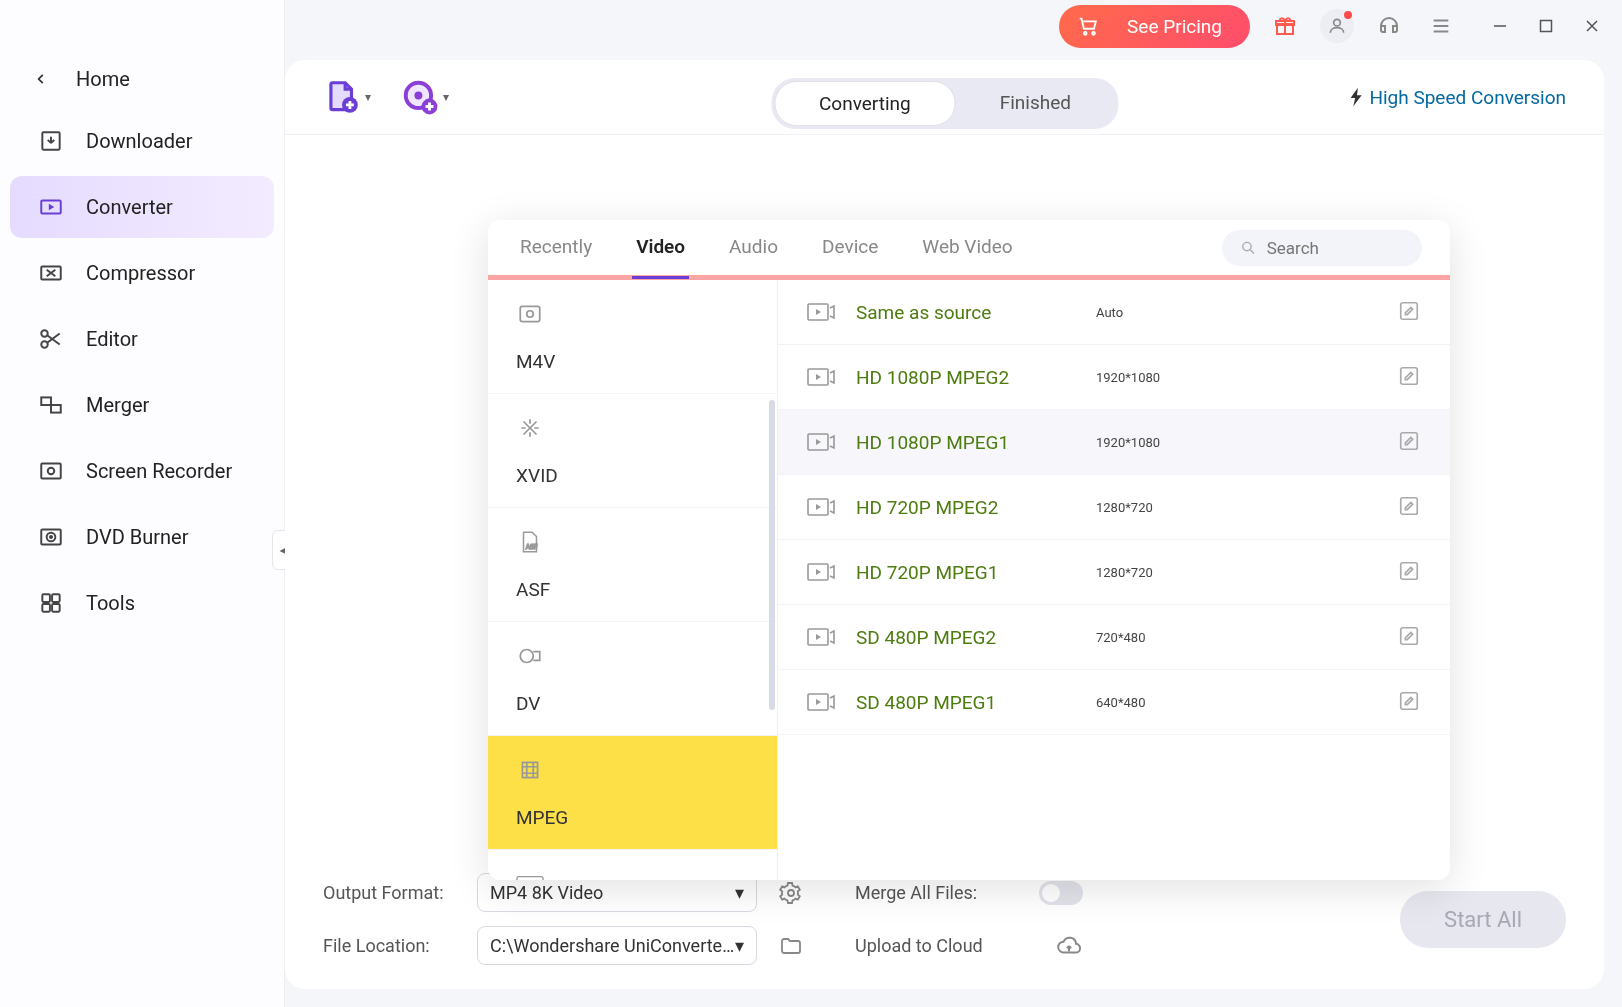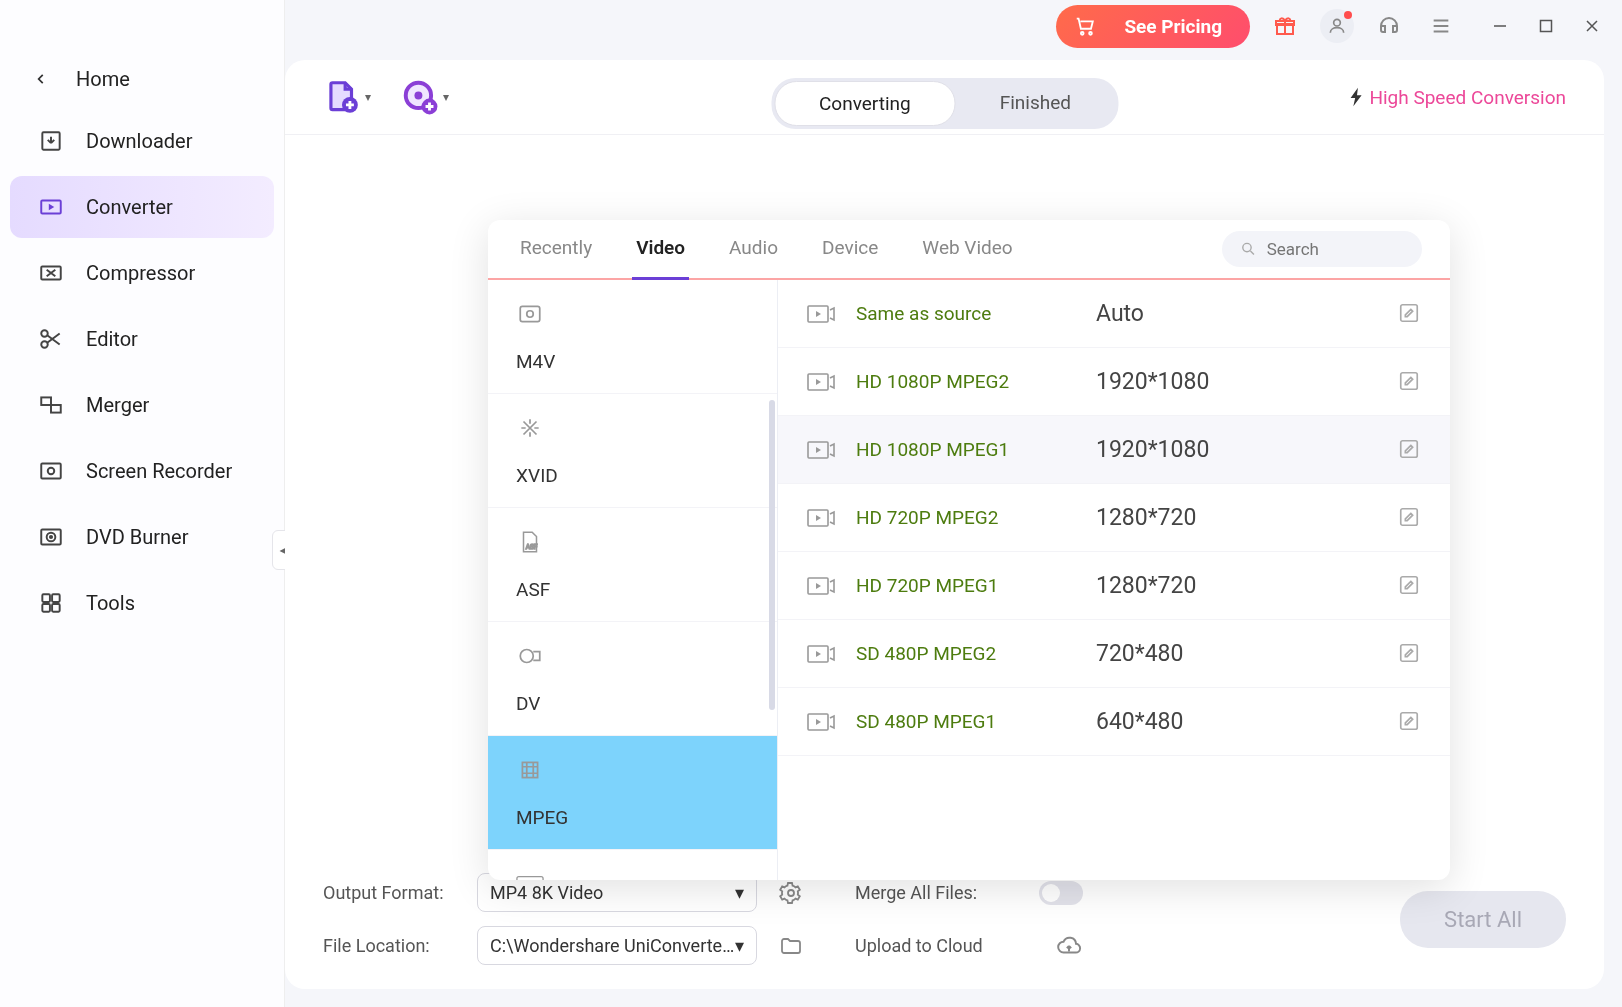--- a/index.html
+++ b/index.html
@@ -1,20 +1,20 @@
 <!DOCTYPE html>
 <html><head>
 <meta charset="utf-8">
 <style>
 * { margin: 0; padding: 0; box-sizing: border-box; font-family: -apple-system, BlinkMacSystemFont, "Segoe UI", Roboto, sans-serif; }
 body { background: #f5f6fa; width: 1622px; height: 1007px; overflow: hidden; position: relative; }
 
 
 .titlebar { position: absolute; top: 0; right: 0; height: 52px; display: flex; align-items: center; gap: 18px; padding-right: 20px; }
-.see-pricing { background: linear-gradient(135deg, #ff6b4a, #ff4d6d); color: #fff; border: none; border-radius: 22px; padding: 10px 28px 10px 18px; font-size: 19px; font-weight: 700; display: flex; align-items: center; gap: 28px; cursor: pointer; }
+.see-pricing { background: linear-gradient(135deg, #ff6b4a, #ff4d6d); color: #fff; border: none; border-radius: 22px; padding: 10px 28px 10px 18px; font-size: 19px; font-weight: 400; display: flex; align-items: center; gap: 28px; cursor: pointer; }
 .icon-btn { width: 34px; height: 34px; display: flex; align-items: center; justify-content: center; color: #888; cursor: pointer; position: relative; }
 .icon-btn.circle { background: #eceef4; border-radius: 50%; }
 .red-dot { position: absolute; top: 2px; right: 2px; width: 8px; height: 8px; background: #ff4d4d; border-radius: 50%; }
 .win-controls { display: flex; gap: 26px; margin-left: 14px; }
 .win-controls span { width: 20px; height: 20px; display: flex; align-items: center; justify-content: center; color: #555; cursor: pointer; font-size: 18px; }
 
 
 .sidebar { position: absolute; left: 0; top: 0; width: 285px; height: 100%; background: #fdfdff; border-right: 1px solid #eee; padding-top: 52px; }
 .home-row { display: flex; align-items: center; gap: 22px; padding: 14px 28px; color: #222; font-size: 20px; cursor: pointer; }
 .nav-item { display: flex; align-items: center; gap: 22px; padding: 18px 28px; color: #222; font-size: 20px; cursor: pointer; border-radius: 12px; margin: 4px 10px; }
@@ -25,50 +25,50 @@
 
 
 .main { position: absolute; left: 285px; top: 60px; right: 18px; bottom: 18px; background: #fff; border-radius: 20px; }
 .toolbar { display: flex; align-items: center; padding: 18px 38px; gap: 30px; border-bottom: 1px solid #f0f0f4; }
 .tool-icon { display: flex; align-items: center; gap: 4px; cursor: pointer; }
 .tool-icon svg { width: 38px; height: 38px; }
 .caret-down { font-size: 12px; color: #666; }
 .tabs-pill { margin-left: auto; margin-right: auto; display: flex; background: #e8e9f2; border-radius: 24px; padding: 3px; position: absolute; left: 50%; transform: translateX(-50%); top: 18px; }
 .tabs-pill .tab { padding: 10px 44px; border-radius: 22px; font-size: 19px; color: #555; cursor: pointer; }
 .tabs-pill .tab.active { background: #fff; color: #222; border: 1px solid #e0e0e8; }
-.high-speed { margin-left: auto; display: flex; align-items: center; gap: 1px; color: #ec4899; font-size: 19px; cursor: pointer; }
+.high-speed { margin-left: auto; display: flex; align-items: center; gap: 1px; color: #0369a1; font-size: 19px; cursor: pointer; }
 
 
 .bottombar { position: absolute; bottom: 0; left: 0; right: 0; padding: 18px 38px 24px; display: grid; grid-template-columns: 140px 280px 40px 200px 60px 1fr 200px; align-items: center; row-gap: 14px; column-gap: 14px; }
 .bb-label { color: #555; font-size: 18px; }
 .bb-select { border: 1px solid #d8d8e0; border-radius: 8px; padding: 8px 12px; font-size: 18px; color: #333; background: #fff; display: flex; justify-content: space-between; align-items: center; cursor: pointer; }
 .bb-iconbtn { color: #888; cursor: pointer; display: flex; align-items: center; justify-content: center; }
 .toggle { width: 44px; height: 24px; background: #e2e2ea; border-radius: 12px; position: relative; cursor: pointer; }
 .toggle::after { content: ''; position: absolute; left: 3px; top: 3px; width: 18px; height: 18px; background: #fff; border-radius: 50%; }
 .start-all { background: #e6e7ef; color: #a8a8b5; border: none; border-radius: 28px; padding: 16px 44px; font-size: 22px; justify-self: end; grid-row: 1 / span 2; grid-column: 7; cursor: pointer; }
 
 
 .picker { position: absolute; left: 488px; top: 220px; width: 962px; height: 660px; background: #fff; border-radius: 12px; box-shadow: 0 8px 40px rgba(0,0,0,.12); display: flex; flex-direction: column; overflow: hidden; }
-.picker-header { display: flex; align-items: center; padding: 0 28px; border-bottom: 2px solid #fca5a5; gap: 36px; height: 60px; }
+.picker-header { display: flex; align-items: center; padding: 0 28px; border-bottom: 5px solid #fca5a5; gap: 36px; height: 60px; }
 .picker-tab { font-size: 19px; color: #888; padding: 18px 4px; cursor: pointer; border-bottom: 3px solid transparent; }
 .picker-tab.active { color: #222; font-weight: 600; border-bottom-color: #6b3fd6; }
 .picker-search { margin-left: auto; display: flex; align-items: center; gap: 10px; background: #f3f4f9; border-radius: 22px; padding: 8px 18px; width: 200px; }
 .picker-search input { border: none; background: transparent; outline: none; font-size: 17px; color: #000000; width: 100%; }
 .picker-body { display: flex; flex: 1; overflow: hidden; }
 .fmt-list { width: 290px; border-right: 1px solid #eceef4; overflow-y: auto; position: relative; }
 .fmt-item { display: flex; align-items: flex-start; gap: 22px; padding: 20px 28px; border-bottom: 1px solid #f3f3f7; cursor: pointer; font-size: 19px; color: #333; flex-direction: column; }
-.fmt-item.selected { background: #7dd3fc; }
+.fmt-item.selected { background: #fde047; }
 .fmt-icon { width: 28px; height: 28px; display: flex; align-items: center; justify-content: center; color: #999; }
 .fmt-scroll-thumb { position: absolute; right: 2px; top: 120px; width: 6px; height: 310px; background: #d8dae6; border-radius: 3px; }
 .preset-list { flex: 1; overflow-y: auto; }
 .preset-row { display: flex; align-items: center; padding: 20px 28px; border-bottom: 1px solid #f3f3f7; gap: 20px; cursor: pointer; }
 .preset-row.h { background: #f7f7fb; }
 .preset-icon { width: 30px; height: 24px; display: flex; align-items: center; justify-content: center; color: #888; flex-shrink: 0; }
 .preset-name { font-size: 19px; color: #4d7c0f; width: 220px; }
-.preset-res { font-size: 23px; color: #444; flex: 1; }
+.preset-res { font-size: 13px; color: #444; flex: 1; }
 .edit-icon { color: #aaa; cursor: pointer; width: 24px; height: 24px; }
 
 svg { display: block; }
 </style>
 </head>
 <body>
 
 <div class="titlebar">
   <button class="see-pricing">
     <svg width="22" height="22" viewBox="0 0 24 24" fill="none" stroke="#fff" stroke-width="2">

